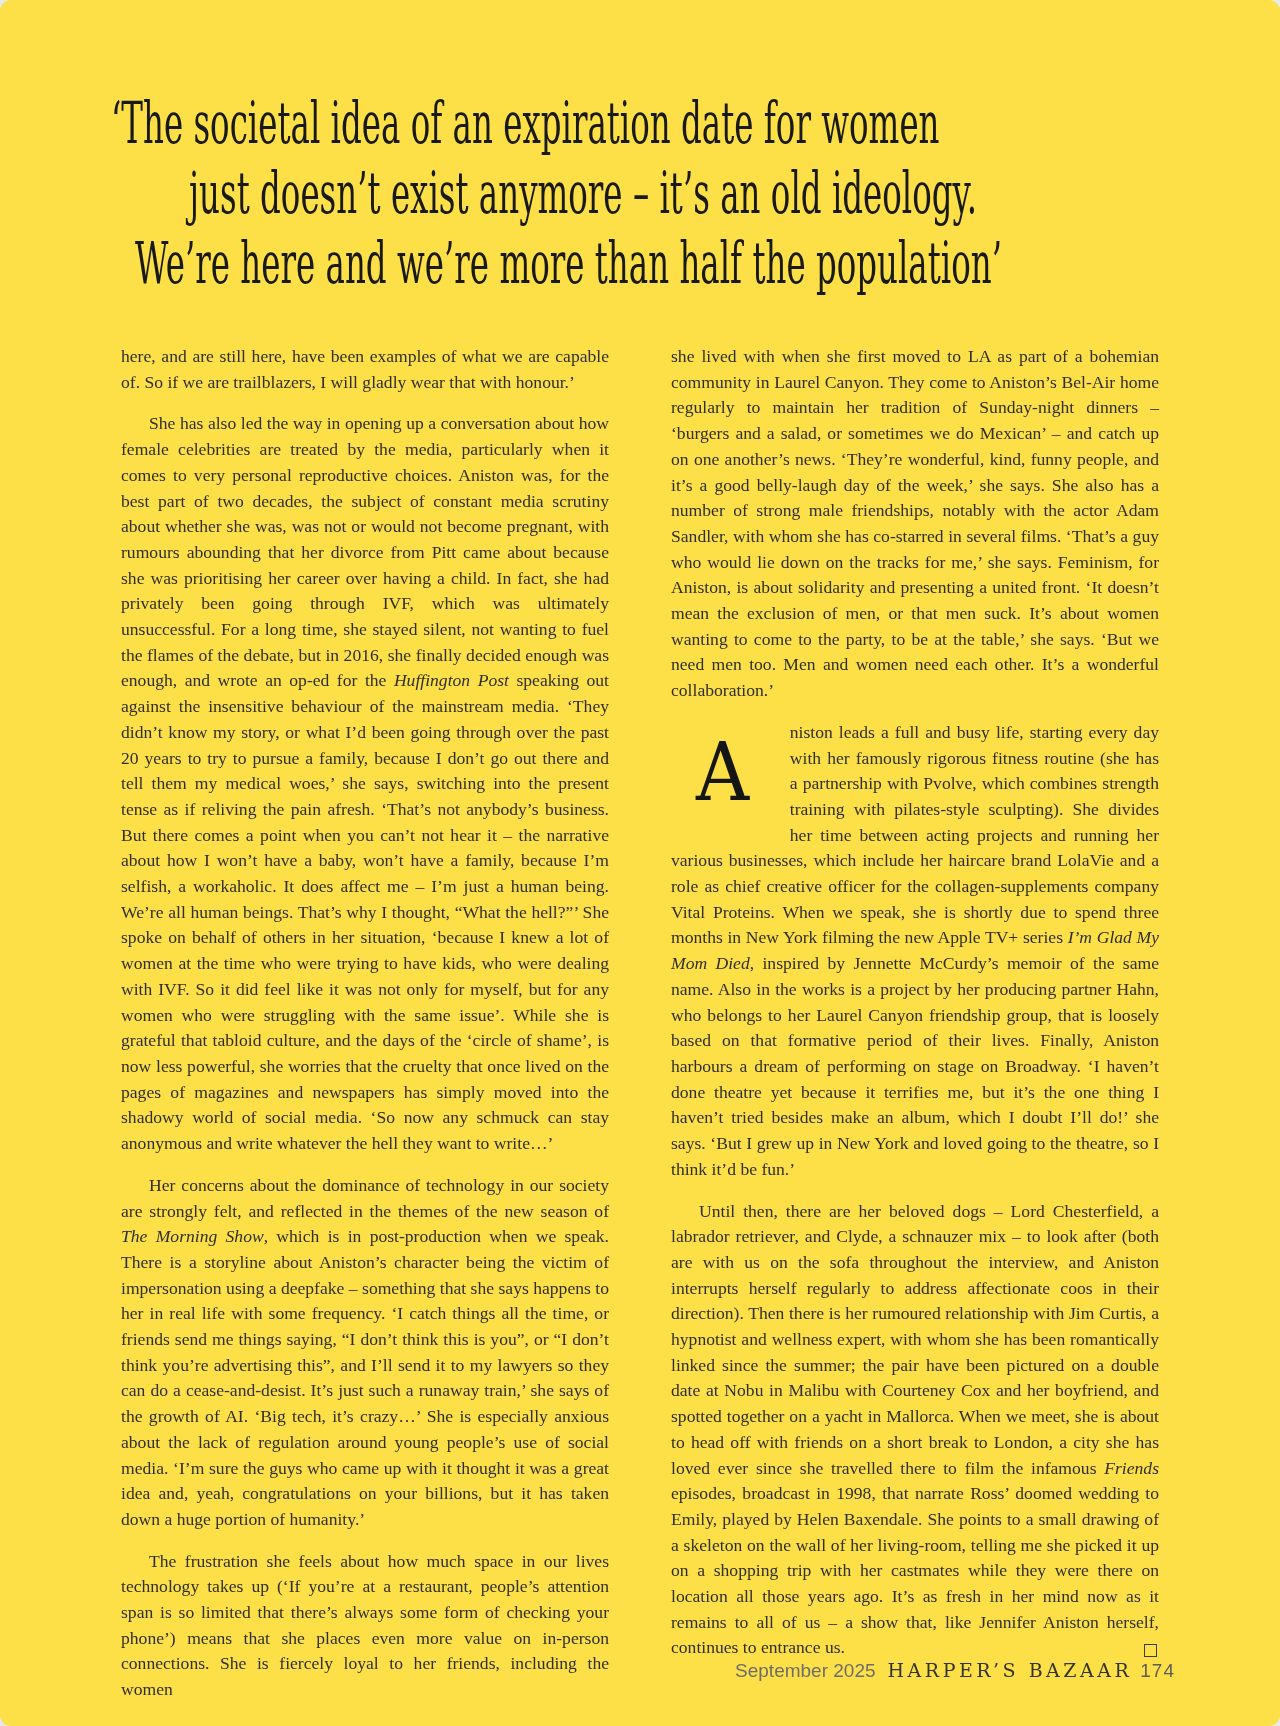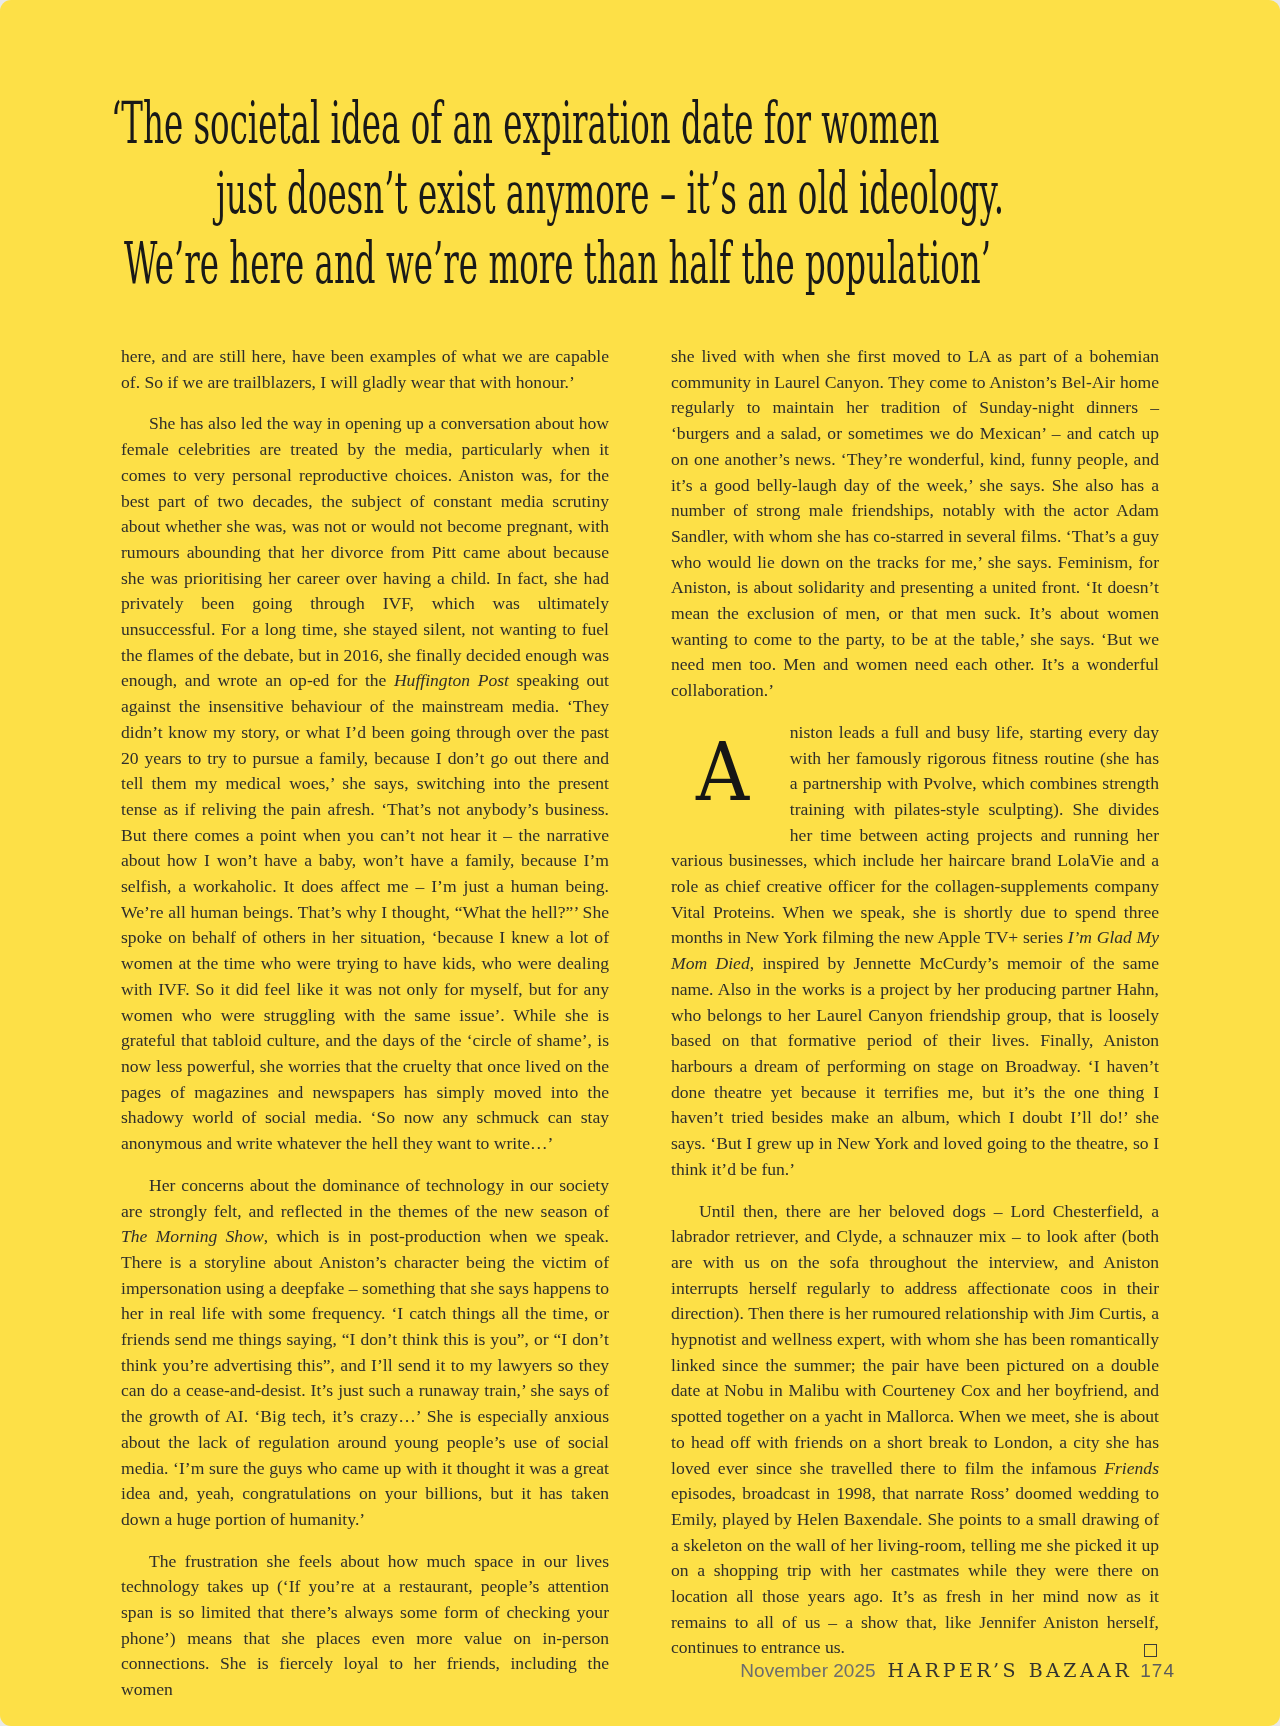--- a/index.html
+++ b/index.html
@@ -26,22 +26,22 @@
   }
   .qline { height: 70px; white-space: nowrap; }
   .qinner {
     display: inline-block;
     font-size: 56px;
     line-height: 70px;
     transform: scale(0.58, 1.04);
     transform-origin: 0 55%;
   }
   .qline:nth-child(1) { margin-left: 6px; }
-  .qline:nth-child(2) { margin-left: 111px; }
-  .qline:nth-child(3) { margin-left: 19px; }
+  .qline:nth-child(2) { margin-left: 84px; }
+  .qline:nth-child(3) { margin-left: 30px; }
 
   
   .columns {
     position: absolute;
     top: 328px;
     left: 105px;
     width: 1070px;
     display: grid;
     grid-template-columns: 1fr 1fr;
     column-gap: 30px;
@@ -117,16 +117,16 @@
         <p class="para indent">The frustration she feels about how much space in our lives technology takes up (‘If you’re at a restaurant, people’s attention span is so limited that there’s always some form of checking your phone’) means that she places even more value on in-person connections. She is fiercely loyal to her friends, including the women</p>
       </div>
     <div class="col">
         <p class="para">she lived with when she first moved to LA as part of a bohemian community in Laurel Canyon. They come to Aniston’s Bel-Air home regularly to maintain her tradition of Sunday-night dinners – ‘burgers and a salad, or sometimes we do Mexican’ – and catch up on one another’s news. ‘They’re wonderful, kind, funny people, and it’s a good belly-laugh day of the week,’ she says. She also has a number of strong male friendships, notably with the actor Adam Sandler, with whom she has co-starred in several films. ‘That’s a guy who would lie down on the tracks for me,’ she says. Feminism, for Aniston, is about solidarity and presenting a united front. ‘It doesn’t mean the exclusion of men, or that men suck. It’s about women wanting to come to the party, to be at the table,’ she says. ‘But we need men too. Men and women need each other. It’s a wonderful collaboration.’</p>
         <p class="para"><span class="dropcap">A</span>niston leads a full and busy life, starting every day with her famously rigorous fitness routine (she has a partnership with Pvolve, which combines strength training with pilates-style sculpting). She divides her time between acting projects and running her various businesses, which include her haircare brand LolaVie and a role as chief creative officer for the collagen-supplements company Vital Proteins. When we speak, she is shortly due to spend three months in New York filming the new Apple TV+ series <i>I’m Glad My Mom Died</i>, inspired by Jennette McCurdy’s memoir of the same name. Also in the works is a project by her producing partner Hahn, who belongs to her Laurel Canyon friendship group, that is loosely based on that formative period of their lives. Finally, Aniston harbours a dream of performing on stage on Broadway. ‘I haven’t done theatre yet because it terrifies me, but it’s the one thing I haven’t tried besides make an album, which I doubt I’ll do!’ she says. ‘But I grew up in New York and loved going to the theatre, so I think it’d be fun.’</p>
         <p class="para indent">Until then, there are her beloved dogs – Lord Chesterfield, a labrador retriever, and Clyde, a schnauzer mix – to look after (both are with us on the sofa throughout the interview, and Aniston interrupts herself regularly to address affectionate coos in their direction). Then there is her rumoured relationship with Jim Curtis, a hypnotist and wellness expert, with whom she has been romantically linked since the summer; the pair have been pictured on a double date at Nobu in Malibu with Courteney Cox and her boyfriend, and spotted together on a yacht in Mallorca. When we meet, she is about to head off with friends on a short break to London, a city she has loved ever since she travelled there to film the infamous <i>Friends</i> episodes, broadcast in 1998, that narrate Ross’ doomed wedding to Emily, played by Helen Baxendale. She points to a small drawing of a skeleton on the wall of her living-room, telling me she picked it up on a shopping trip with her castmates while they were there on location all those years ago. It’s as fresh in her mind now as it remains to all of us – a show that, like Jennifer Aniston herself, continues to entrance us.<span class="endmark"></span></p>
       </div>
   </div>
 
   <div class="footer">
-    <span class="issue">November 2025</span><span class="mag">HARPER’S BAZAAR</span><span class="pageno">174</span>
+    <span class="issue">September 2025</span><span class="mag">HARPER’S BAZAAR</span><span class="pageno">174</span>
   </div>
 
 </div>
 
 </body></html>

